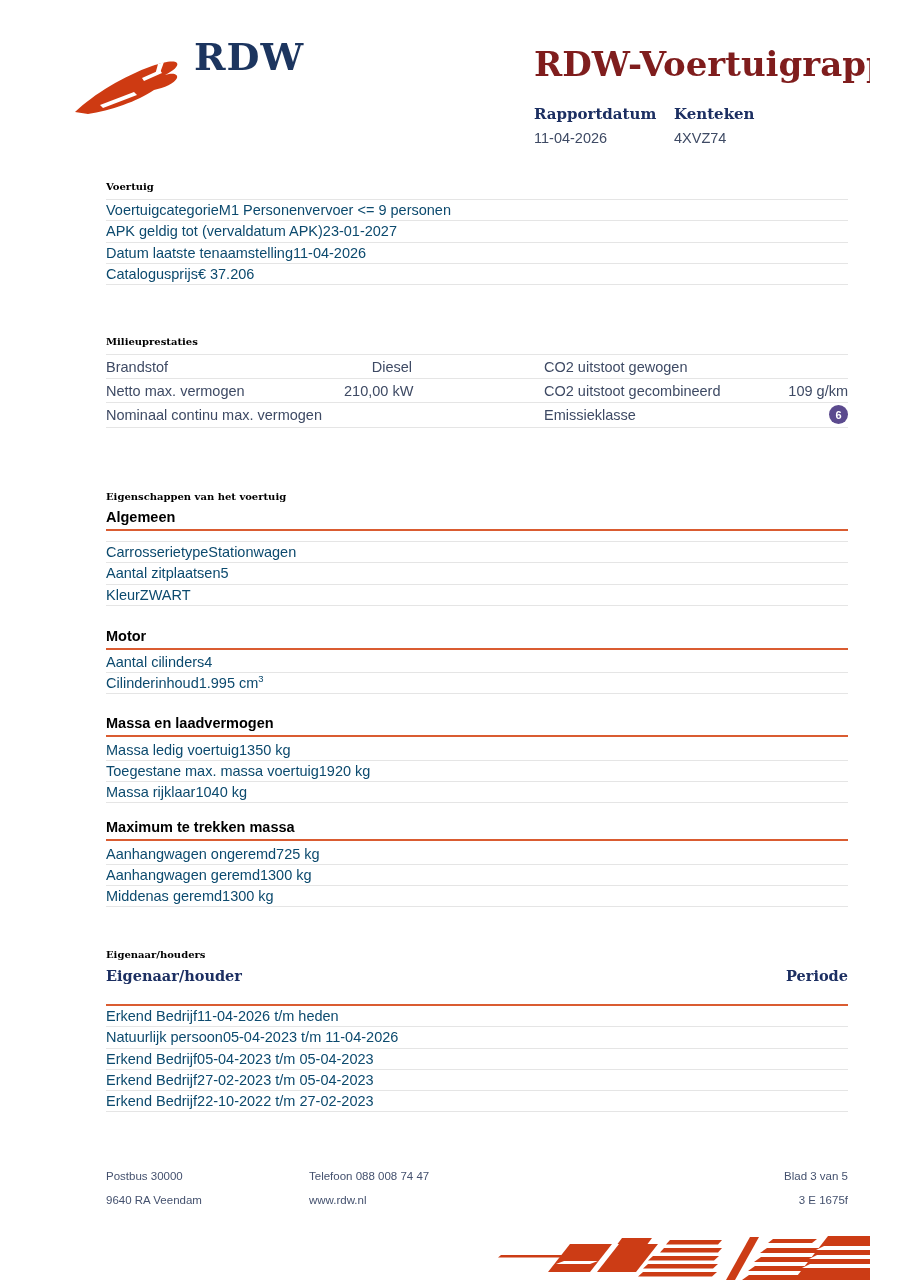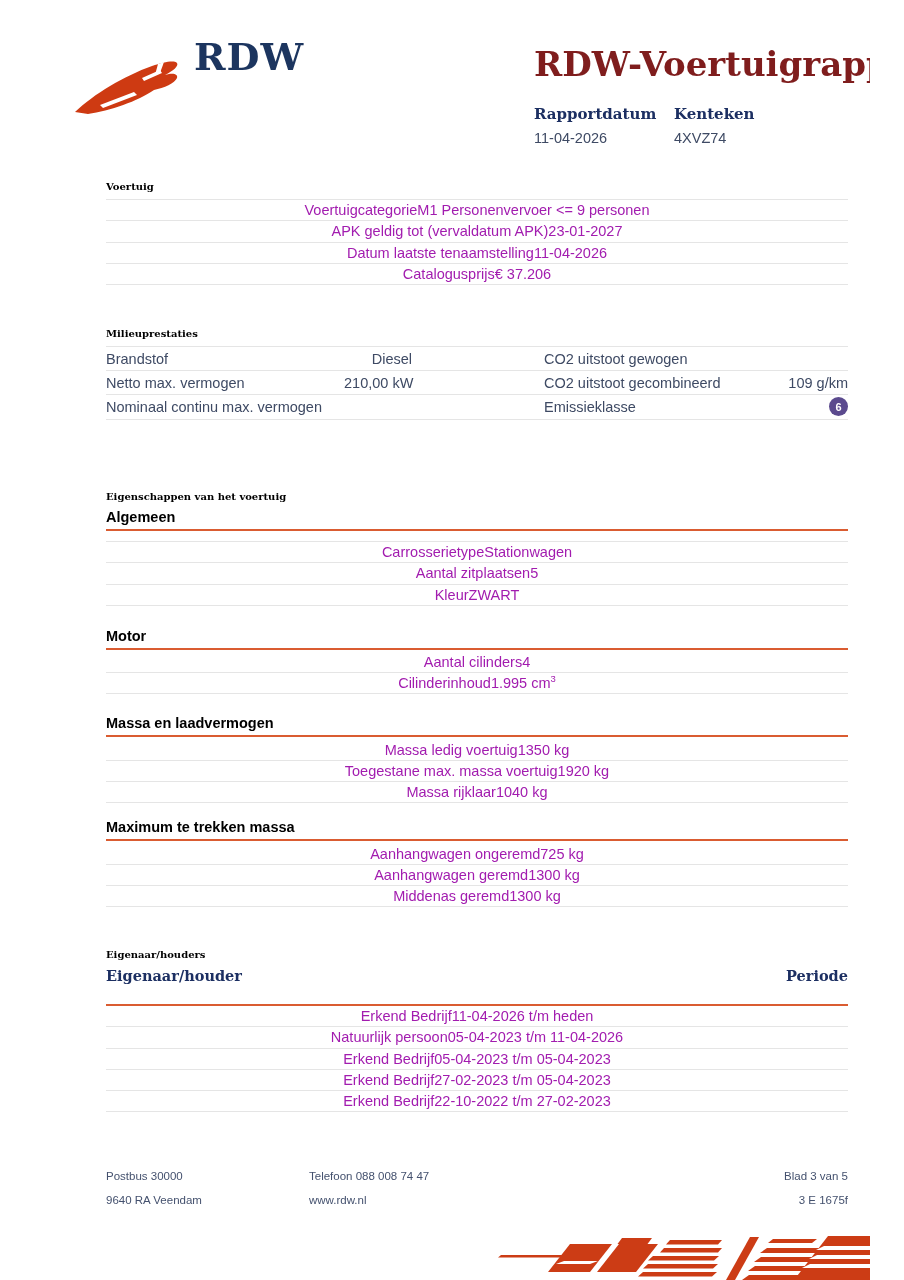--- a/index.html
+++ b/index.html
@@ -35,23 +35,23 @@
     font-family:"DejaVu Serif", serif; font-weight:bold;
     font-size:10px; color:#000000; margin-bottom:7px;
   }
   .h3 {
     font-family:"Liberation Sans", sans-serif; font-weight:bold;
     font-size:14.5px; color:#000000;
     padding-bottom:4px; border-bottom:2px solid #da5c31;
   }
   .rows.table-top { border-top:1px solid #e5e5e5; }
   .r {
-    display:flex; justify-content:center; align-items:center;
+    display:flex; justify-content:flex-start; align-items:center;
     height:21.3px; border-bottom:1px solid #e5e5e5;
-    font-size:14.5px; color:#a21caf;
+    font-size:14.5px; color:#0c4a6e;
   }
   .r .val { text-align:right; white-space:nowrap; }
   sup { font-size:9.5px; vertical-align:super; line-height:0; }
 
   
   .mrow {
     display:flex; align-items:center; height:24.2px;
     border-bottom:1px solid #e5e5e5; font-size:14.5px; color:#3e4a64;
   }
   .ml  { width:238px; }
@@ -130,21 +130,21 @@
         <span>Datum laatste tenaamstelling</span>
         <span class="val">11-04-2026</span>
       </div>
       <div class="r">
         <span>Catalogusprijs</span>
         <span class="val">€ 37.206</span>
       </div>
     </div>
   </div>
 
-  <div class="sec" style="top:328px">
+  <div class="sec" style="top:336px">
     <div class="h2">Milieuprestaties</div>
     <div class="rows table-top">
       <div class="mrow">
         <span class="ml">Brandstof</span>
         <span class="mv">Diesel</span>
         <span class="msp"></span>
         <span class="mrl">CO2 uitstoot gewogen</span>
         <span class="mrv"></span>
       </div>
       <div class="mrow">

